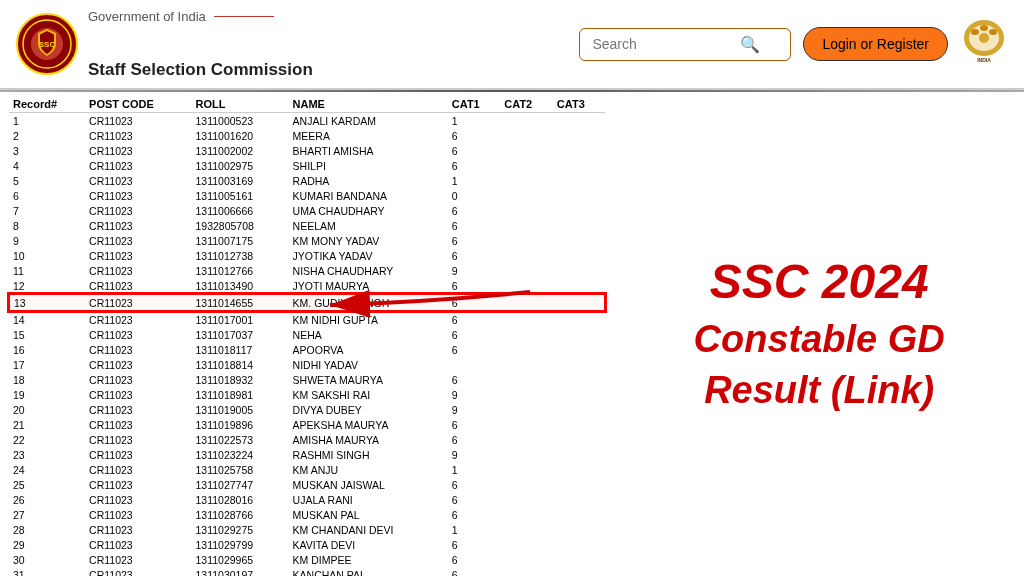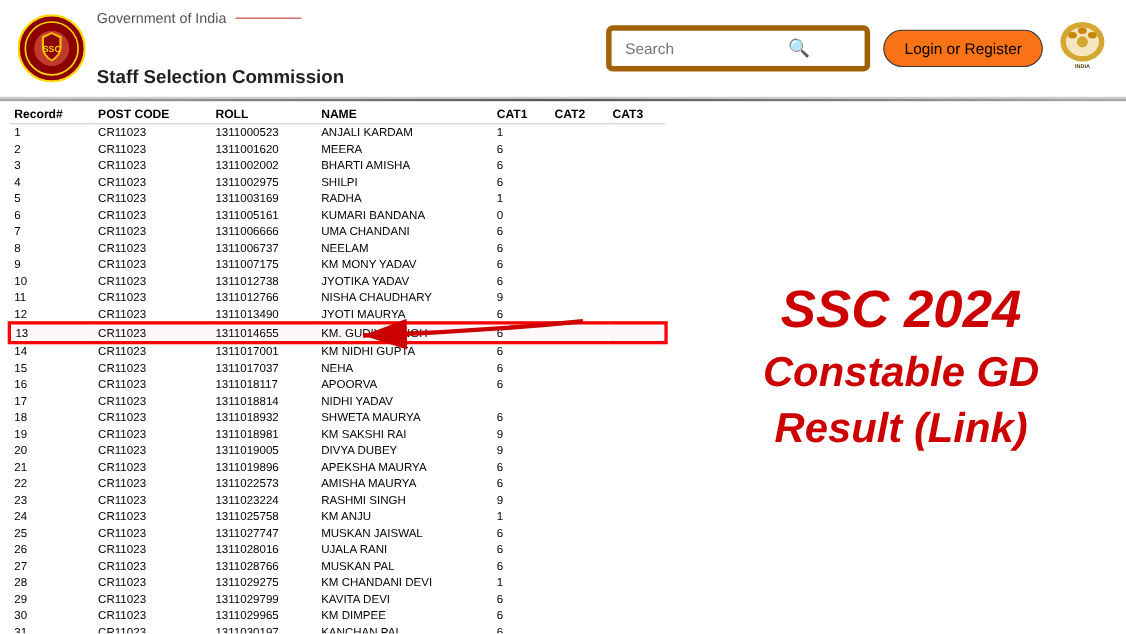--- a/index.html
+++ b/index.html
@@ -46,25 +46,25 @@
     }
     .header-right {
       display: flex;
       align-items: center;
       gap: 12px;
       margin-left: auto;
     }
     .search-box {
       display: flex;
       align-items: center;
-      border: 5px solid #a16207;
+      border: 1px solid #a16207;
       border-radius: 6px;
       padding: 6px 12px;
       gap: 8px;
-      width: 240px;
+      width: 212px;
     }
     .search-box input {
       border: none;
       outline: none;
       font-size: 14px;
       color: #aaa;
       width: 140px;
       background: transparent;
     }
     .search-icon-svg {
@@ -282,29 +282,29 @@
             <td>1311005161</td>
             <td>KUMARI BANDANA</td>
             <td>0</td>
             <td></td>
             <td></td>
           </tr>
           <tr>
             <td>7</td>
             <td>CR11023</td>
             <td>1311006666</td>
-            <td>UMA CHANDANI</td>
+            <td>UMA CHAUDHARY</td>
             <td>6</td>
             <td></td>
             <td></td>
           </tr>
           <tr>
             <td>8</td>
             <td>CR11023</td>
-            <td>1311006737</td>
+            <td>1932805708</td>
             <td>NEELAM</td>
             <td>6</td>
             <td></td>
             <td></td>
           </tr>
           <tr>
             <td>9</td>
             <td>CR11023</td>
             <td>1311007175</td>
             <td>KM MONY YADAV</td>

